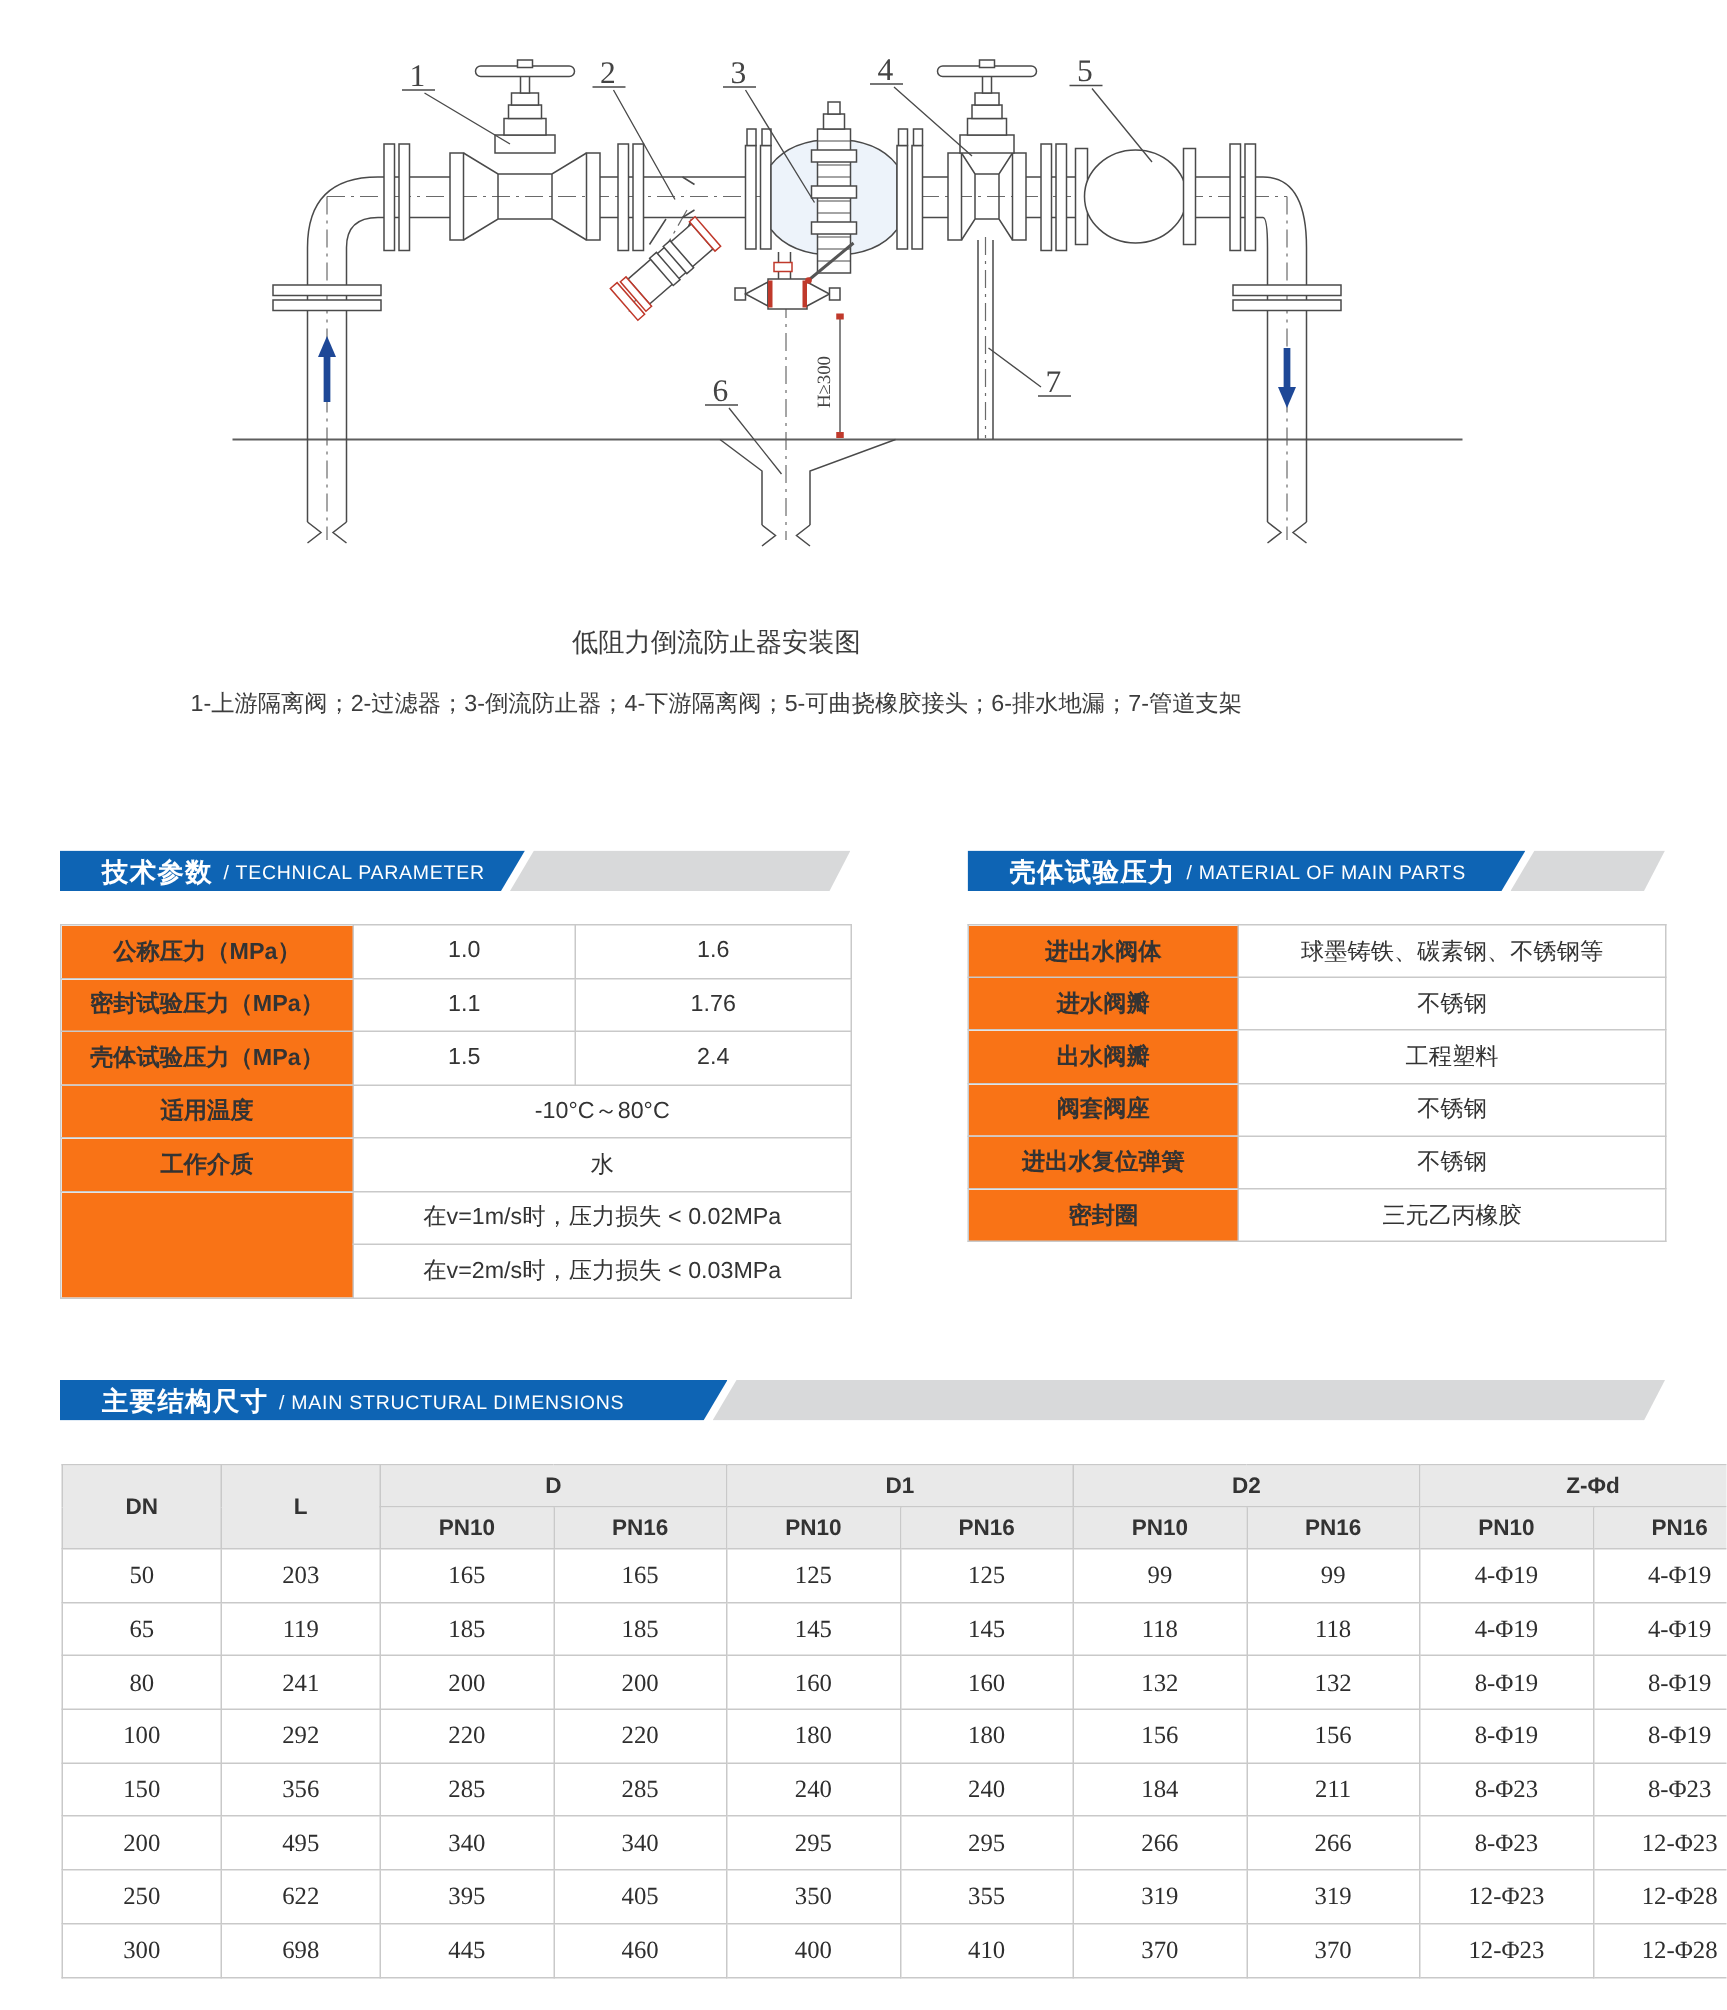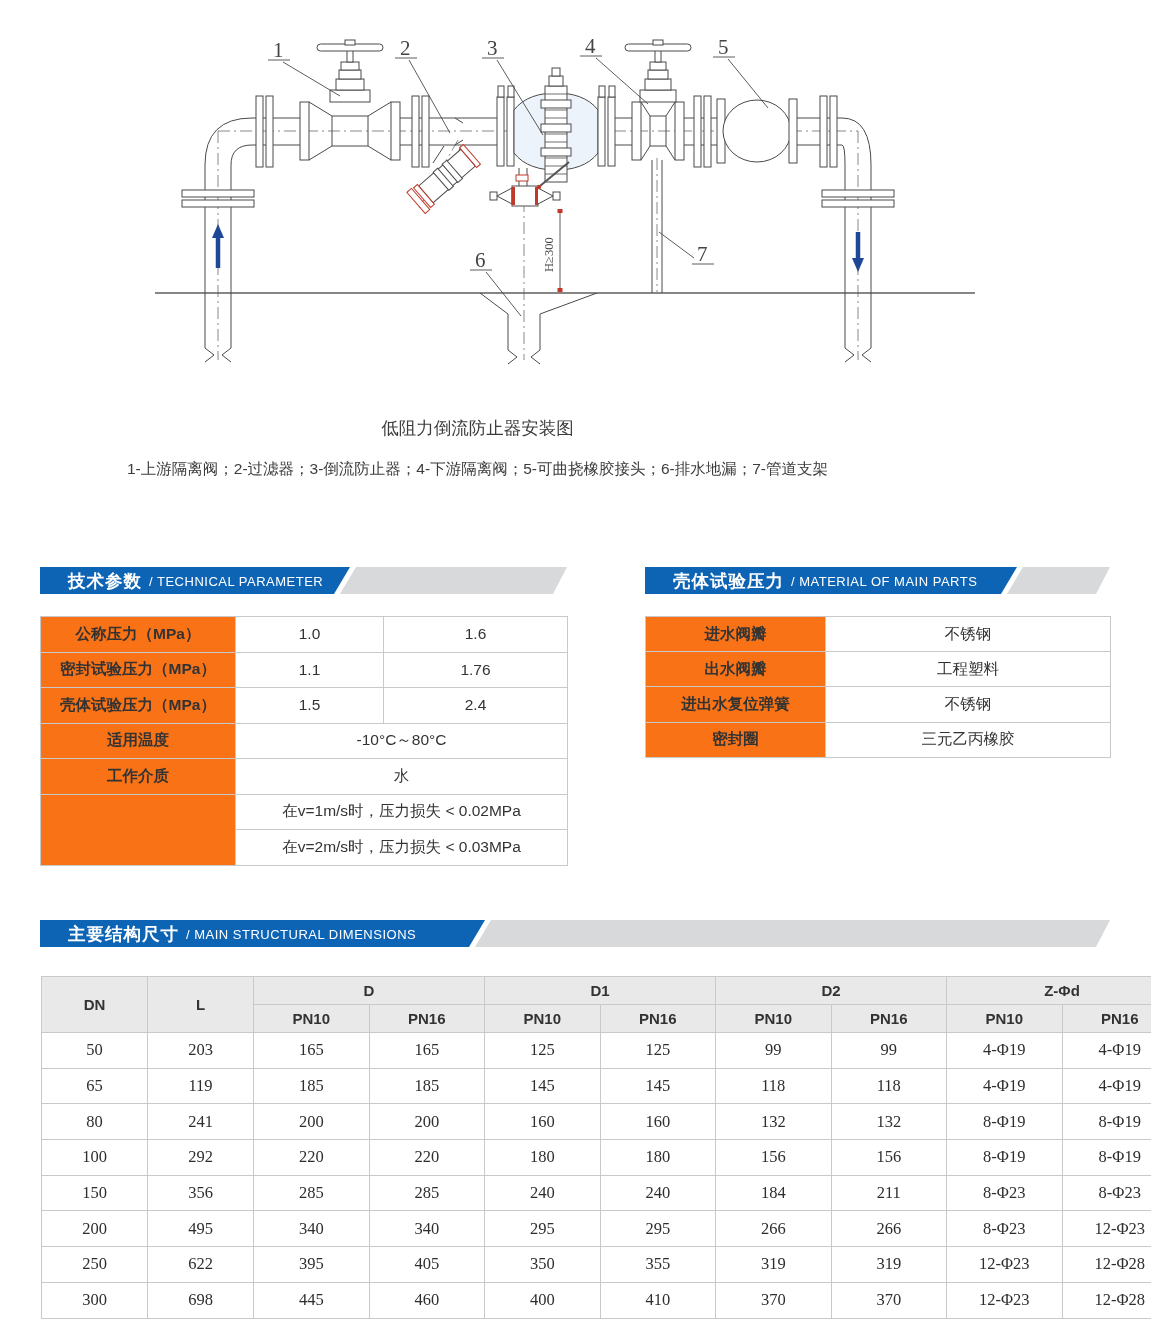--- a/index.html
+++ b/index.html
@@ -290,31 +290,39 @@
     </tr>
   </tbody>
 </table>
 
 <table id="mat-table">
   <colgroup>
       <col style="width:180px">
       <col style="width:285px">
     </colgroup>
   <tbody>
+  <tr>
+    <td class="lbl">进出水阀体</td>
+    <td>球墨铸铁、碳素钢、不锈钢等</td>
+  </tr>
 
   <tr>
     <td class="lbl">进水阀瓣</td>
     <td>不锈钢</td>
   </tr>
 
   <tr>
     <td class="lbl">出水阀瓣</td>
     <td>工程塑料</td>
   </tr>
 
+  <tr>
+    <td class="lbl">阀套阀座</td>
+    <td>不锈钢</td>
+  </tr>
 
   <tr>
     <td class="lbl">进出水复位弹簧</td>
     <td>不锈钢</td>
   </tr>
 
   <tr>
     <td class="lbl">密封圈</td>
     <td>三元乙丙橡胶</td>
   </tr>

